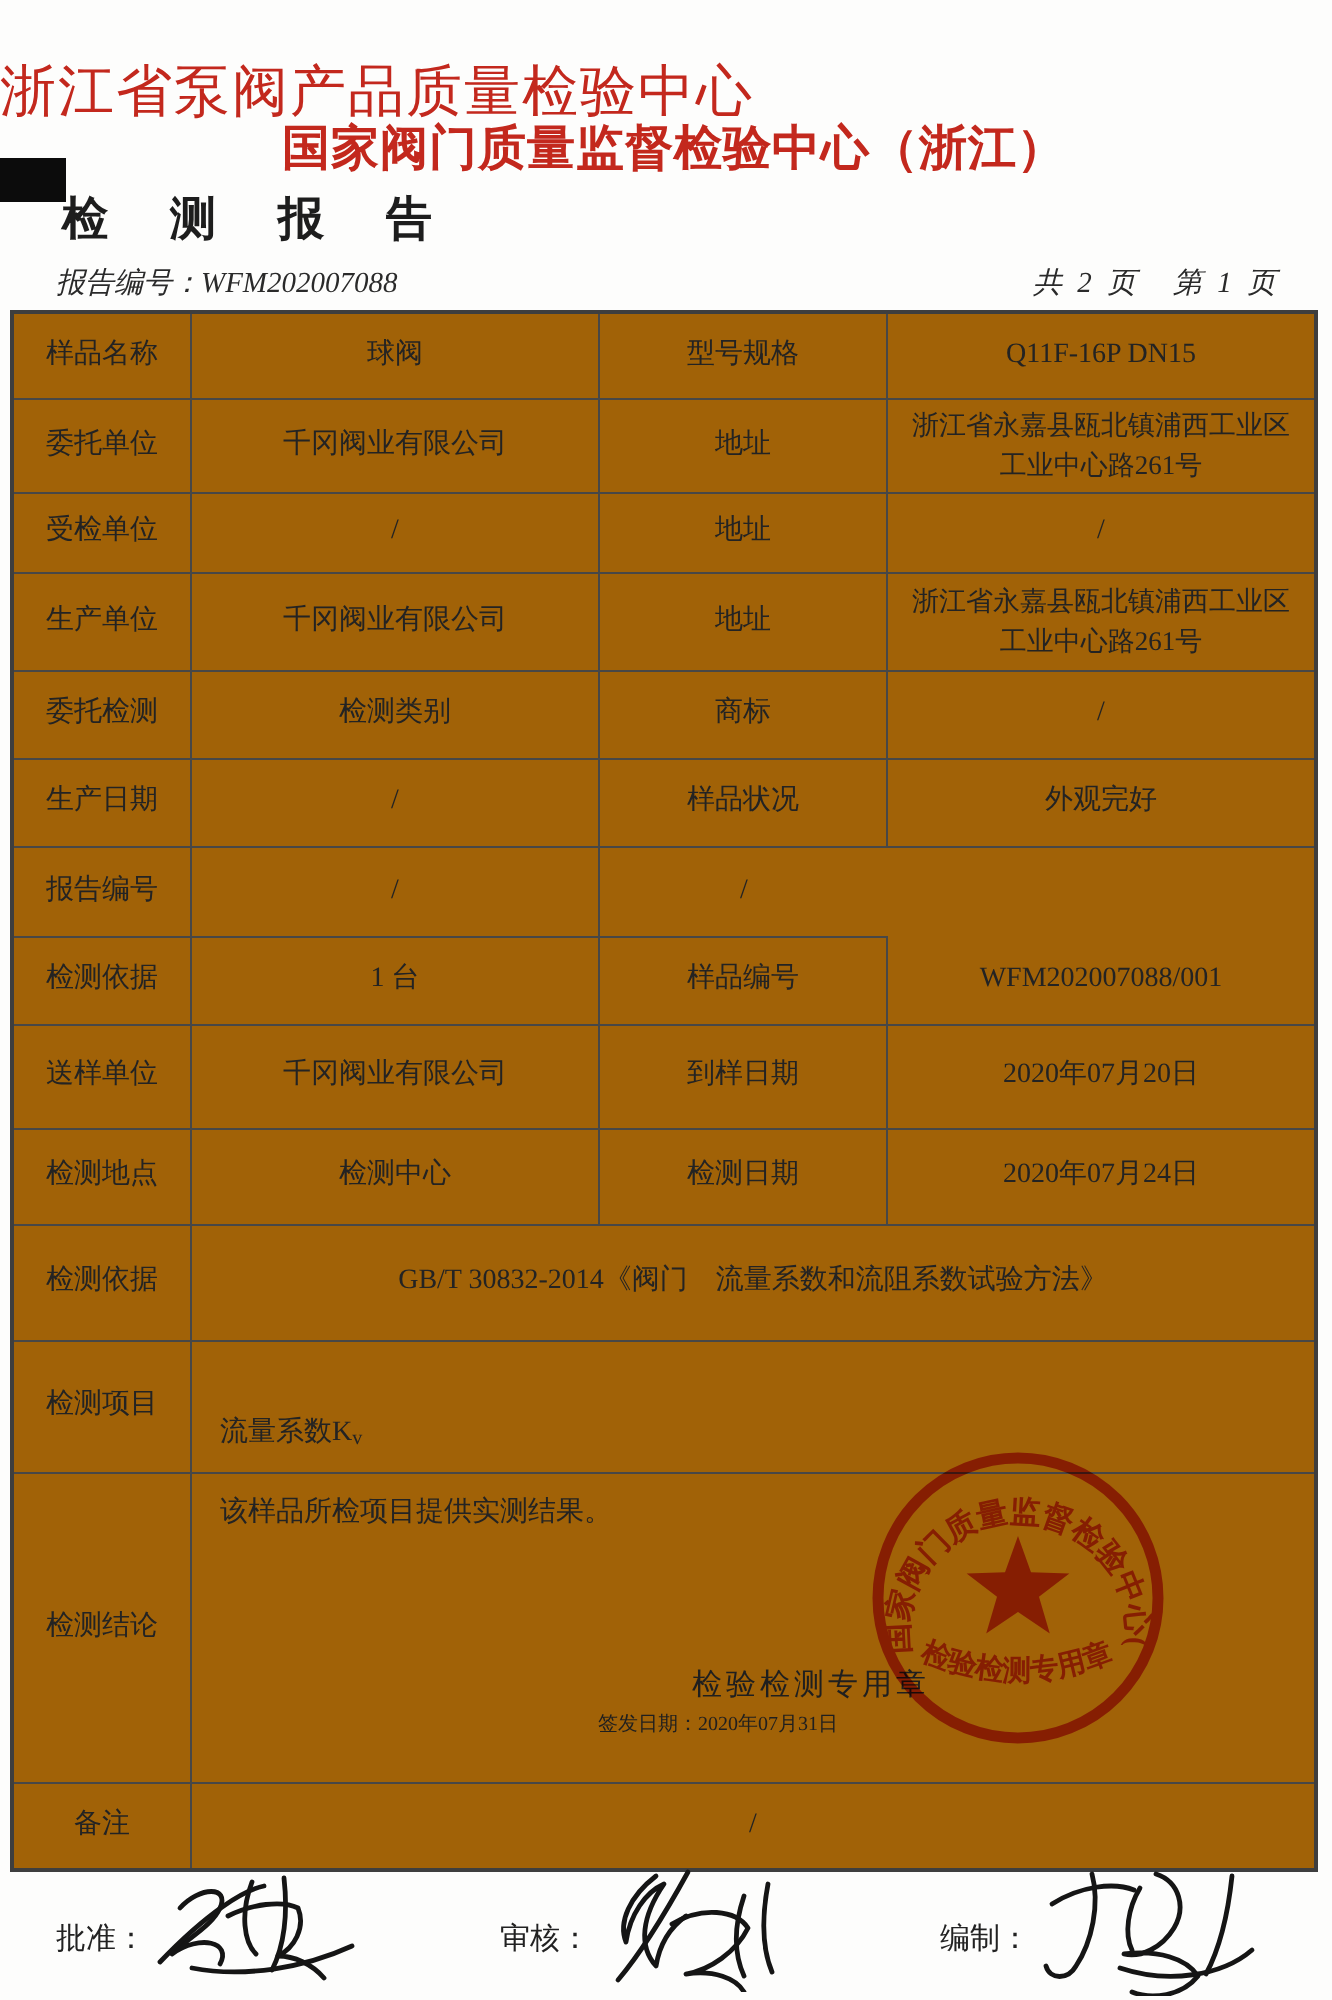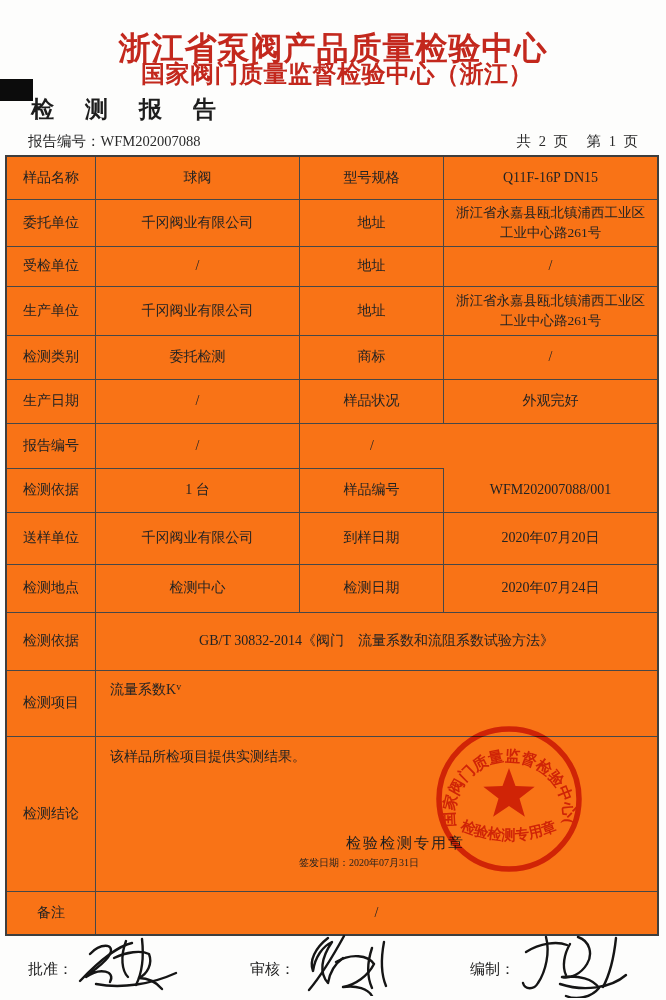--- a/index.html
+++ b/index.html
@@ -1,39 +1,39 @@
 <!DOCTYPE html>
 <html><head>
 <meta charset="utf-8">
 <style>
   html,body{margin:0;padding:0;background:#ffffff;}
   .page{
     position:relative;width:666px;height:1000px;background:#fdfdfc;
     font-family:"Liberation Serif","DejaVu Serif",serif;color:#262626;overflow:hidden;
   }
   .artifact{position:absolute;left:0;top:79px;width:33px;height:22px;background:#0c0c0c;}
-  .org1{position:absolute;top:27px;left:0;width:100%;text-align:center;
-        font-size:32px;font-weight:bold;color:#c3281d;letter-spacing:1px;}
+  .org1{position:absolute;top:27px;left:0;width:100%;
+        font-size:28px;font-weight:normal;color:#c3281d;letter-spacing:1px;}
   .org2{position:absolute;top:58px;left:4px;width:100%;text-align:center;
         font-size:24px;font-weight:bold;color:#c3281d;letter-spacing:0.5px;}
   .rpt-title{position:absolute;top:94px;left:0;width:100%;text-align:left;
         font-size:23px;font-weight:bold;color:#1d1d1d;letter-spacing:31px;text-indent:31px;}
-  .meta-line{position:absolute;top:132px;left:28px;width:612px;font-size:14.5px;color:#2a2a2a;}
+  .meta-line{position:absolute;top:132px;left:28px;width:612px;font-size:14.5px;color:#2a2a2a;font-style:italic;}
   .meta-left{float:left;}
   .meta-right{float:right;letter-spacing:2px;}
-  .tbl{position:absolute;left:5px;top:155px;width:654px;border:2px solid #3e3e3e;background:#f97316;box-sizing:border-box;}
+  .tbl{position:absolute;left:5px;top:155px;width:654px;border:2px solid #3e3e3e;background:#a16207;box-sizing:border-box;}
   .tr{display:grid;grid-template-columns:89px 204px 144px 1fr;}
   .tr.span{grid-template-columns:89px 1fr;}
   .td{border-right:1.5px solid #474747;border-bottom:1.5px solid #474747;
       display:flex;align-items:center;justify-content:center;
       font-size:14px;color:#232323;box-sizing:border-box;text-align:center;line-height:1.45;}
   .td:last-child{border-right:none;}
   .tr:last-child .td{border-bottom:none;}
   .td.addr{font-size:13.5px;padding:0 11px;}
-  .td.left-top{align-items:flex-start;justify-content:flex-start;text-align:left;padding:9px 14px;}
+  .td.left-top{align-items:flex-end;justify-content:flex-start;text-align:left;padding:9px 14px;}
   .td.rel{position:relative;}
   sub.kv{font-size:10px;}
   .concl-text{position:absolute;left:14px;top:10px;font-size:14px;}
   .stamp-caption{position:absolute;left:250px;top:96px;font-size:15px;letter-spacing:2px;color:#1f1f1f;}
   .issue-date{position:absolute;left:203px;top:119px;font-size:10px;color:#1f1f1f;}
   .stamp{position:absolute;left:423px;top:713px;width:172px;height:172px;z-index:5;mix-blend-mode:multiply;}
   .foot-label{position:absolute;font-size:15px;color:#222;}
   .sig{position:absolute;z-index:2;}
   .sig path{fill:none;stroke:#151515;stroke-width:2.4;stroke-linecap:round;stroke-linejoin:round;}
 </style>
@@ -72,22 +72,22 @@
       <div class="td">地址</div>
       <div class="td">/</div>
     </div>
     <div class="tr" style="height:49px">
       <div class="td">生产单位</div>
       <div class="td">千冈阀业有限公司</div>
       <div class="td">地址</div>
       <div class="td addr">浙江省永嘉县瓯北镇浦西工业区工业中心路261号</div>
     </div>
     <div class="tr" style="height:44px">
+      <div class="td">委托检测</div>
       <div class="td">检测类别</div>
-      <div class="td">委托检测</div>
       <div class="td">商标</div>
       <div class="td">/</div>
     </div>
     <div class="tr" style="height:44px">
       <div class="td">生产日期</div>
       <div class="td">/</div>
       <div class="td">样品状况</div>
       <div class="td">外观完好</div>
     </div>
     <div class="tr" style="height:45px">

